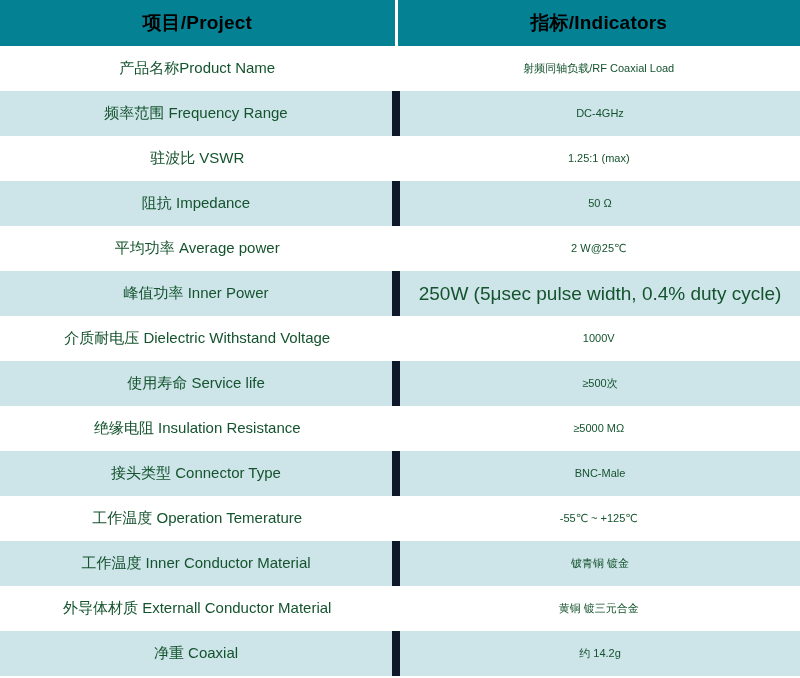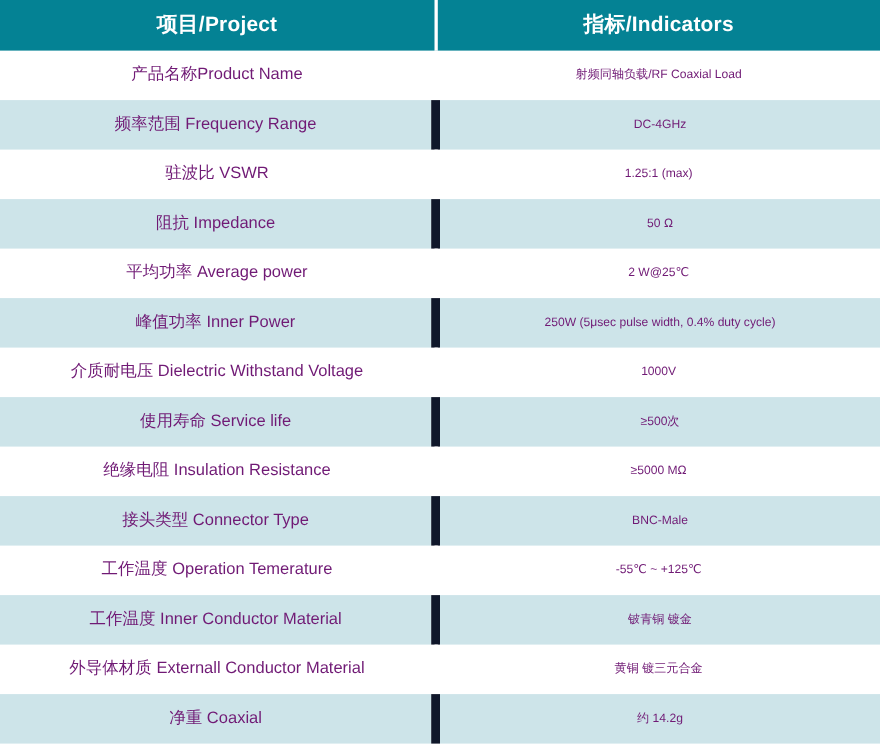--- a/index.html
+++ b/index.html
@@ -19,40 +19,40 @@
     border-collapse: collapse;
     table-layout: fixed;
   }
 
   .spec-table col.col-project { width: 396px; }
   .spec-table col.col-indicator { width: 404px; }
 
   
   thead th {
     background: #048294;
-    color: #ffffff;
+    color: #000000;
     font-size: 19px;
     font-weight: bold;
     height: 46px;
     line-height: 46px;
     padding: 0;
     text-align: center;
     letter-spacing: 0.2px;
   }
   thead th.th-project {
     border-right: 3px solid #ffffff;
   }
 
   
   tbody td {
     height: 45px;
     padding: 0 10px;
     text-align: center;
     font-size: 15px;
-    color: #701a75;
+    color: #14532d;
     vertical-align: middle;
     line-height: 1.25;
     white-space: nowrap;
     overflow: hidden;
   }
   tbody tr.row-light td {
     background: #ffffff;
   }
   tbody tr.row-shaded td {
     background: #cde4e9;
@@ -66,21 +66,21 @@
   tbody tr.row-light td.cell-indicator,
   tbody tr.row-light td.cell-project {
     border-right-color: #ffffff;
   }
   
 
   td.cell-indicator {
     font-size: 11px;
   }
   td.cell-indicator.narrow {
-    font-size: 11px;
+    font-size: 19px;
   }
 </style>
 </head>
 <body>
 
 <table class="spec-table">
   <colgroup>
     <col class="col-project">
     <col class="col-indicator">
   </colgroup>

